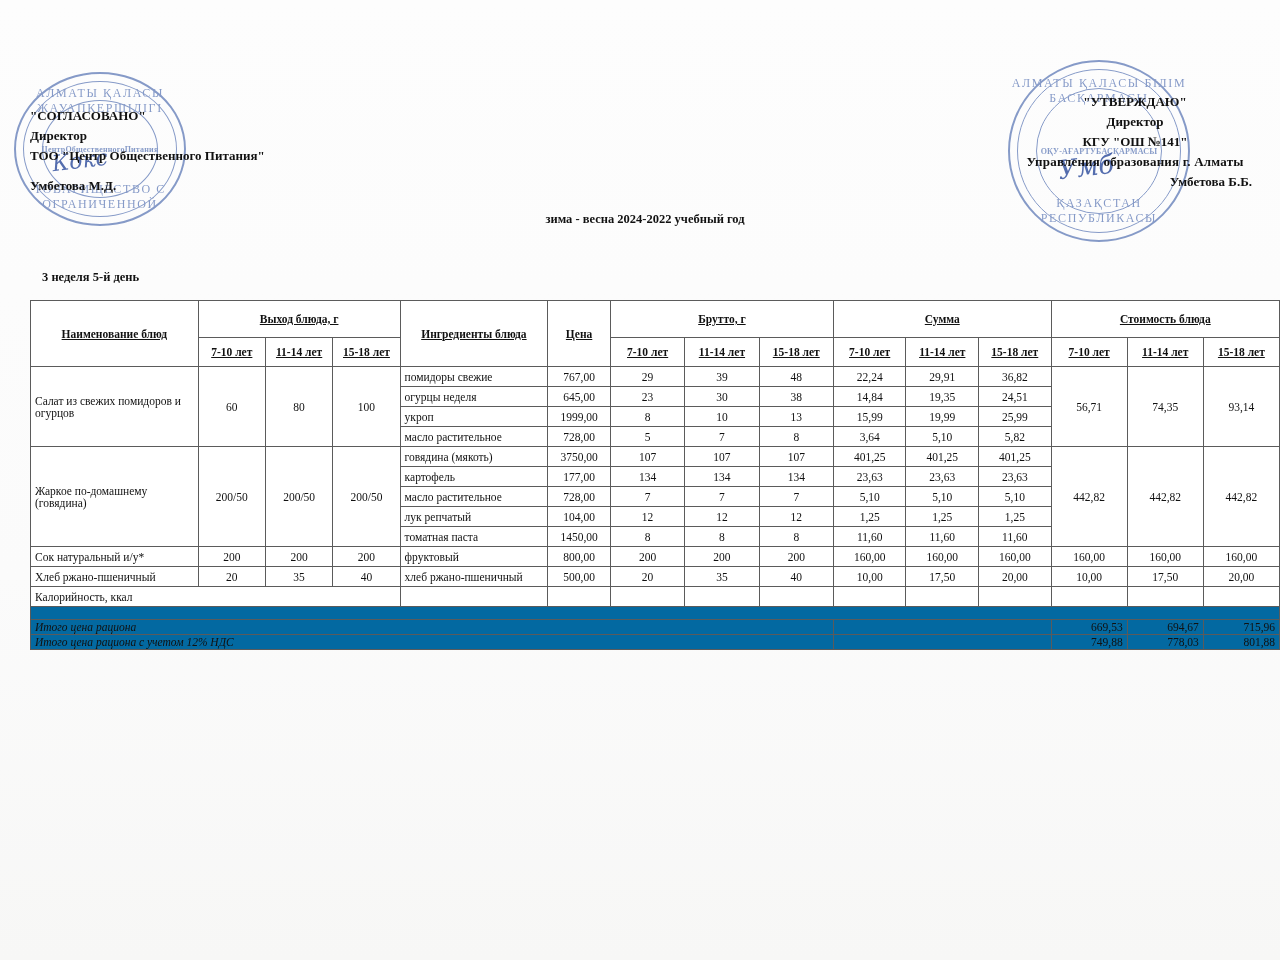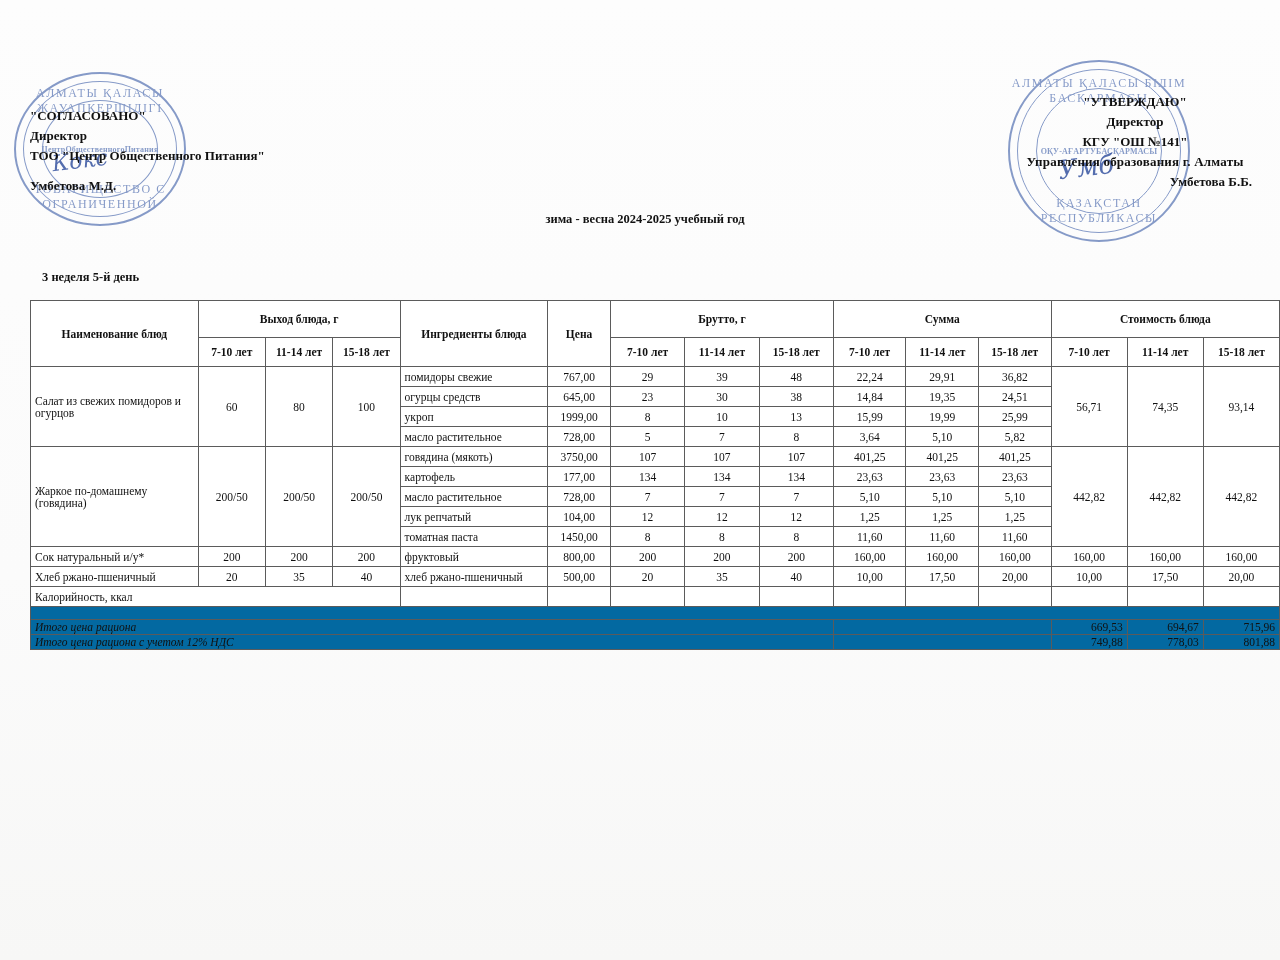--- a/index.html
+++ b/index.html
@@ -132,20 +132,21 @@
   table.menu th, table.menu td {
     border: 1px solid #5b5b5b;
     padding: 1px 4px;
     vertical-align: middle;
     font-weight: normal;
   }
   table.menu th {
     font-weight: bold;
     font-size: 11.5px;
     line-height: 14px;
+    text-decoration: underline;
   }
   td.c, th.c { text-align: center; }
   td.l { text-align: left; }
   td.r { text-align: right; }
   .h-row1 th { height: 34px; }
   .h-row2 th { height: 26px; }
   .body-row td { height: 17px; }
   .grey { background: #0369a1; }
   .ital { font-style: italic; font-weight: bold; }
   .nm { width: 170px; }
@@ -197,21 +198,21 @@
 
   <div class="hdr-right">
     <div>"УТВЕРЖДАЮ"</div>
     <div>Директор</div>
     <div>КГУ  "ОШ №141"</div>
     <div class="wide">Управления образования г. Алматы</div>
     <div style="text-align:right; padding-right:18px;">Умбетова Б.Б.</div>
   </div>
 
   <div class="doc-title">
-    <div>зима - весна 2024-2025 учебный год</div>
+    <div>зима - весна 2024-2022 учебный год</div>
   </div>
 
   <div class="day-label">3 неделя 5-й день</div>
 
   <table class="menu">
     <thead>
       <tr class="h-row1">
         <th class="nm" rowspan="2">Наименование блюд</th>
         <th colspan="3">Выход блюда, г</th>
         <th class="w-ing" rowspan="2">Ингредиенты блюда</th>
@@ -247,21 +248,21 @@
           <td class="c w-br">39</td>
           <td class="c w-br">48</td>
           <td class="c w-sum">22,24</td>
           <td class="c w-sum">29,91</td>
           <td class="c w-sum">36,82</td>
           <td class="c w-cost" rowspan="4">56,71</td>
           <td class="c w-cost" rowspan="4">74,35</td>
           <td class="c w-cost" rowspan="4">93,14</td>
         </tr>
         <tr class="body-row">
-          <td class="l w-ing">огурцы средств</td>
+          <td class="l w-ing">огурцы неделя</td>
           <td class="c w-price">645,00</td>
           <td class="c w-br">23</td>
           <td class="c w-br">30</td>
           <td class="c w-br">38</td>
           <td class="c w-sum">14,84</td>
           <td class="c w-sum">19,35</td>
           <td class="c w-sum">24,51</td>
         </tr>
         <tr class="body-row">
           <td class="l w-ing">укроп</td>

